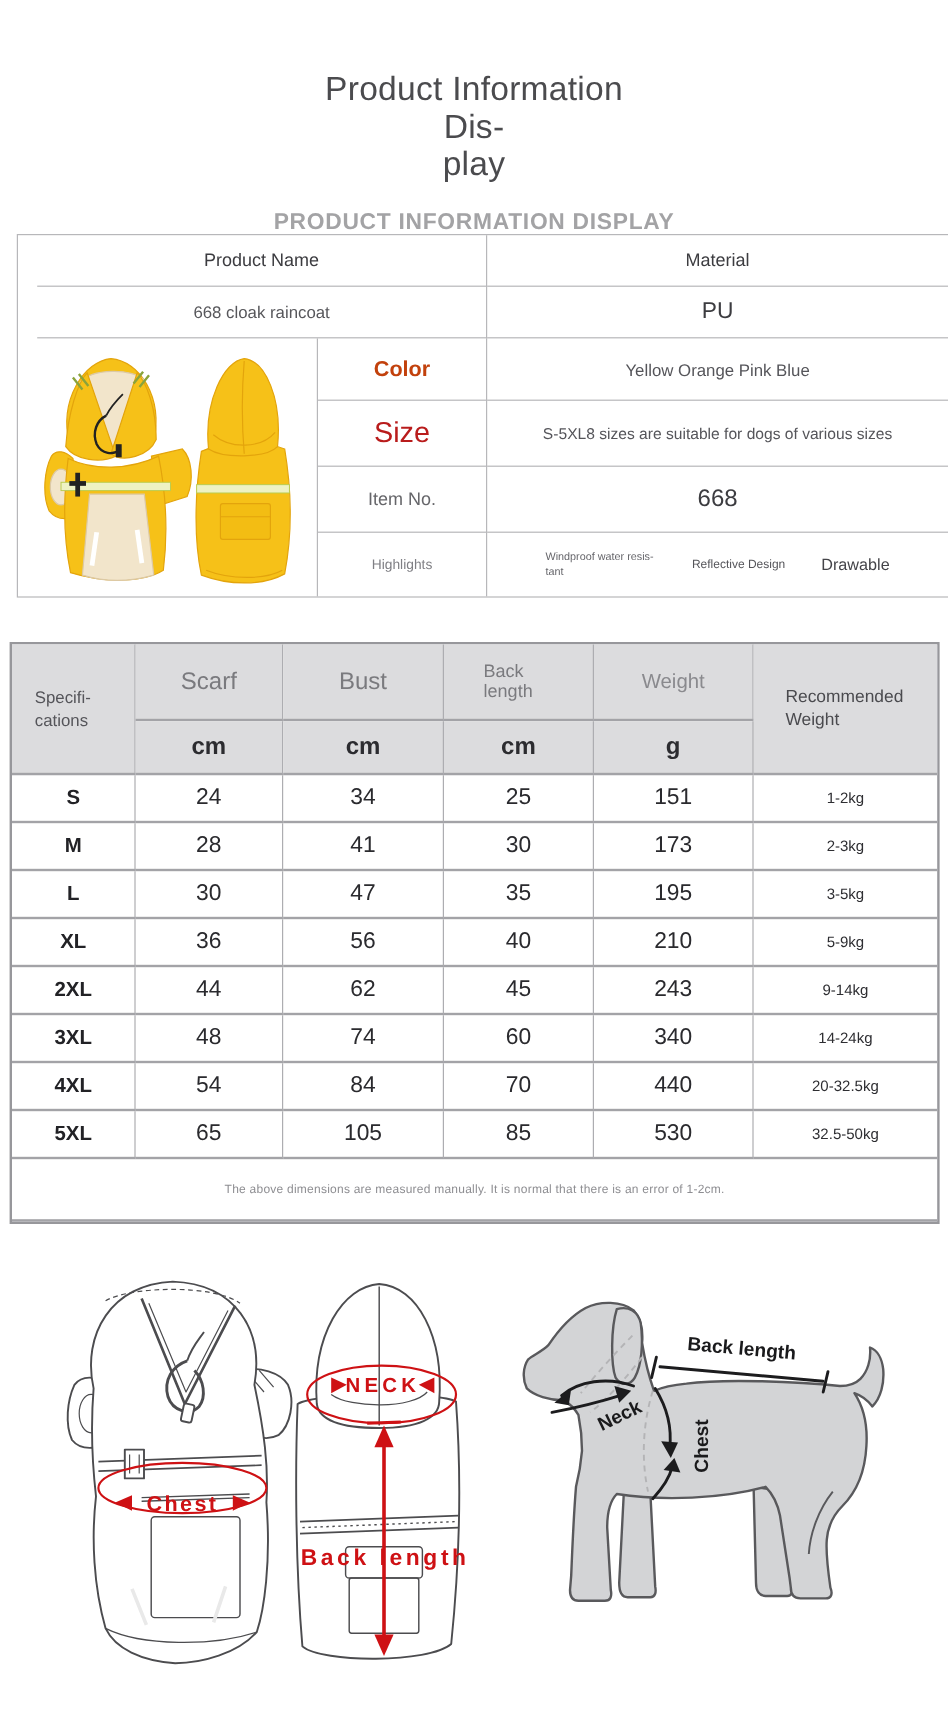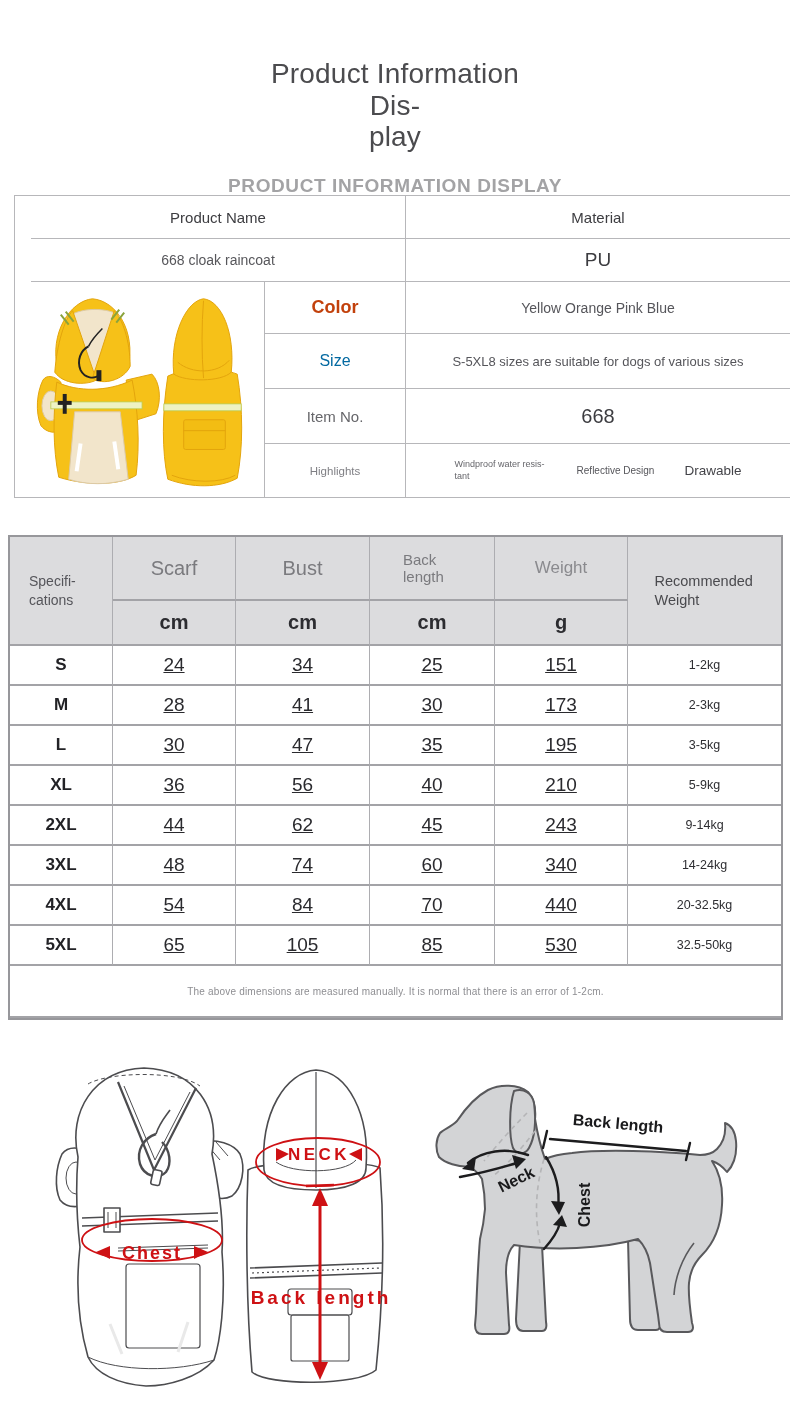--- a/index.html
+++ b/index.html
@@ -17,21 +17,21 @@
       grid-template-rows:43px 43px 52px 55px 55px 53px;background:#fff;padding-left:16px;}
   .t1 .c{border-right:1px solid #b7b7ba;border-bottom:1px solid #b7b7ba;
          display:flex;align-items:center;justify-content:center;text-align:center;}
   .t1 .last{border-right:none;}
   .t1 .bot{border-bottom:none;}
   .pn-label,.mat-label{font-size:15px;color:#3c3c40;}
   .pn-value{font-size:14px;color:#57575b;}
   .mat-value{font-size:19px;color:#3c3c40;}
   .img-cell{grid-column:1;grid-row:3/7;padding:1px;}
   .lbl-color{font-size:18px;color:#c2410c;font-weight:bold;}
-  .lbl-size{font-size:16px;color:#0369a1;}
+  .lbl-size{font-size:24px;color:#b91c1c;}
   .lbl-item{font-size:15px;color:#66666a;}
   .lbl-high{font-size:11.5px;color:#7f7f84;}
   .val-color{font-size:14px;color:#55555a;}
   .val-size{font-size:13px;color:#55555a;}
   .val-item{font-size:20px;color:#3c3c40;}
   .val-high{gap:22px;padding:0 10px;}
   .hl-1{width:100px;font-size:9px;line-height:1.3;color:#66666b;text-align:left;}
   .hl-2{font-size:10px;color:#55555a;}
   .hl-3{font-size:13.5px;color:#444449;margin-left:8px;}
   
@@ -44,21 +44,21 @@
   .hd{background:#dcdcde;}
   .spec-cell{grid-column:1;grid-row:1/3;}
   .spec-cell div{width:64px;font-size:14px;color:#55555a;line-height:1.3;text-align:left;}
   .rec-cell{grid-column:6;grid-row:1/3;justify-content:flex-start;padding-left:12px;}
   .rec-cell div{width:112px;font-size:14.5px;color:#4a4a4e;line-height:1.25;text-align:left;}
   .colh{font-size:20px;color:#7a7a7e;}
   .colh-back div{width:58px;font-size:15px;line-height:1.15;color:#7a7a7e;text-align:left;}
   .colh-weight{font-size:17px;color:#8a8a8e;}
   .unit{font-size:20px;font-weight:bold;color:#2c2c30;}
   .sz{font-size:17px;font-weight:bold;color:#222226;}
-  .num{font-size:19px;color:#2a2a2e;text-decoration:underline;}
+  .num{font-size:19px;color:#2a2a2e;}
   .rec{font-size:12.5px;color:#2e2e32;}
   .note-cell{grid-column:1/7;border-bottom:none;font-size:10px;color:#8e8e92;letter-spacing:.2px;}
   
   .coat-diagram{position:absolute;left:48px;top:1042px;}
   .dog-diagram{position:absolute;left:432px;top:1073px;}
   svg text{font-family:"Liberation Sans","DejaVu Sans",sans-serif;}
 </style>
 </head>
 <body>
 

